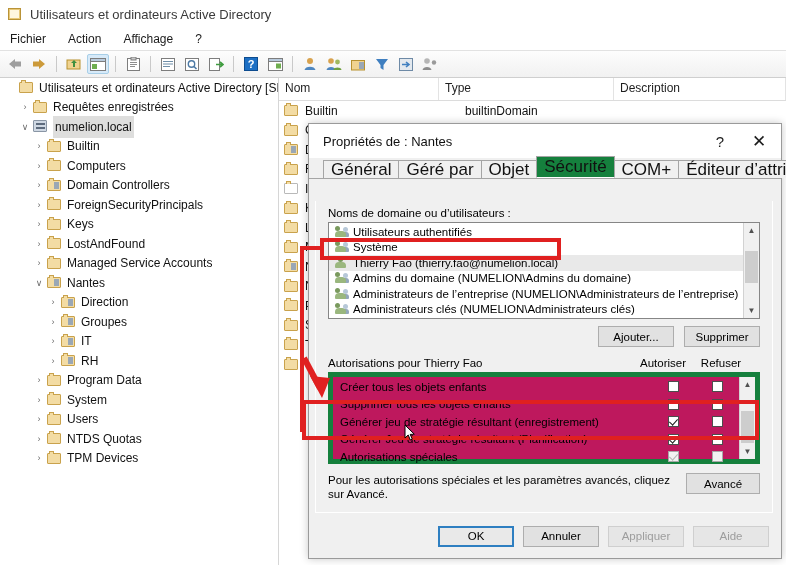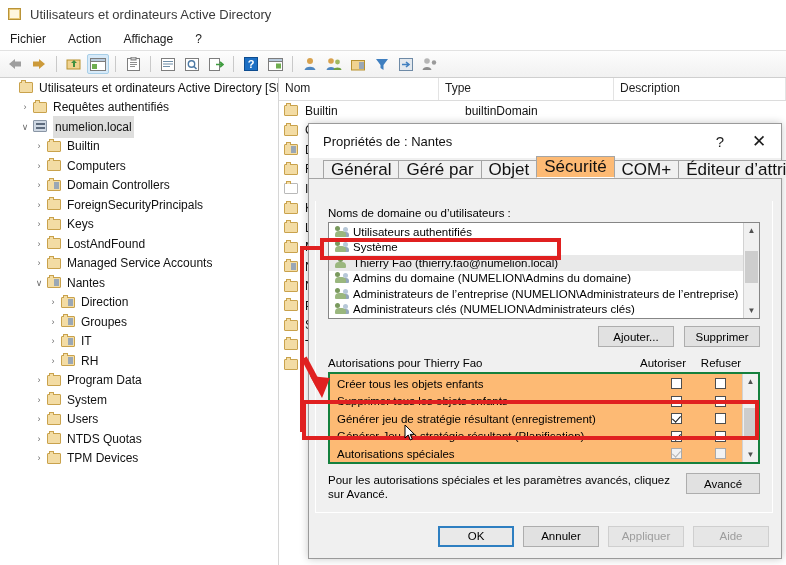--- a/index.html
+++ b/index.html
@@ -60,21 +60,21 @@
        font-size:11.5px;color:#000;}
   .dlg-title{height:34px;display:flex;align-items:center;background:#ffffff;padding:0 0 0 14px;}
   .dlg-title .t{flex:1;font-size:13px;color:#111;}
   .dlg-title .qm{width:34px;text-align:center;font-size:15px;color:#1c1c1c;}
   .dlg-title .cl{width:44px;text-align:center;font-size:17px;color:#1c1c1c;}
 
   .tabstrip{display:flex;align-items:flex-end;height:20px;padding-left:14px;gap:0px;
             border-bottom:1px solid #a5a5a5;background:#f0f0f0;}
   .tab{height:17px;line-height:17px;padding:0 7px;background:#f0f0f0;border:1px solid #a5a5a5;
        border-bottom:none;margin-right:-1px;font-size:17px;color:#111;white-space:nowrap;}
-  .tab.active{height:20px;line-height:19px;background:#fdba74;border-bottom:1px solid #ffffff;position:relative;z-index:2;}
+  .tab.active{height:20px;line-height:19px;background:#15803d;border-bottom:1px solid #ffffff;position:relative;z-index:2;}
 
   .dlg-body{position:absolute;left:6px;top:77px;width:458px;height:312px;background:#f0f0f0;
             border:1px solid #ffffff;border-top:none;box-sizing:border-box;}
   .dlg-inner{position:absolute;left:0;top:0;right:0;bottom:0;padding:0 12px;}
 
   .lab{font-size:11.5px;color:#000;}
 
   .listbox{border:1px solid #868686;background:#fff;position:relative;box-sizing:border-box;}
   .lb-item{height:15.5px;display:flex;align-items:center;padding-left:5px;font-size:11.5px;white-space:nowrap;overflow:hidden;}
   .lb-item.sel{background:#e9e9e9;}
@@ -90,21 +90,21 @@
   .sb .arw.bot{position:absolute;bottom:0;left:0;right:0;}
   .sb .thumb{position:absolute;left:1px;right:1px;background:#cdcdcd;}
 
   .btn{height:21px;min-width:76px;background:#e1e1e1;border:1px solid #adadad;
        font-size:11.5px;color:#000;display:inline-flex;align-items:center;justify-content:center;
        font-family:"Liberation Sans",sans-serif;box-sizing:border-box;}
   .btn.dis{color:#9d9d9d;background:#e6e6e6;border-color:#cfcfcf;}
   .btn.def{border:2px solid #2e7fc1;background:#e9e9e9;}
 
   .permhdr{display:flex;font-size:11.5px;}
-  .permbox{border:2px solid #15803d;background:#fdba74;position:relative;box-sizing:border-box;}
+  .permbox{border:5px solid #15803d;background:#be185d;position:relative;box-sizing:border-box;}
   .prow{height:17.5px;display:flex;align-items:center;font-size:11.5px;white-space:nowrap;}
   .prow .pname{flex:1;padding-left:7px;overflow:hidden;}
   .ckcell{width:44px;flex:0 0 44px;display:flex;justify-content:center;align-items:center;}
   .ck{width:11px;height:11px;border:1px solid #4d4d4d;background:#fff;position:relative;box-sizing:border-box;}
   .ck.on:after{content:"";position:absolute;left:2px;top:0px;width:4px;height:7px;
                border:solid #1b1b1b;border-width:0 1.6px 1.6px 0;transform:rotate(42deg);}
   .ck.gray{border-color:#a9a9a9;background:#f2f2f2;}
   .ck.gray.on:after{border-color:#b5b5b5;}
 
   .link{color:#0a3fa8;text-decoration:underline;font-size:11.5px;}
@@ -256,21 +256,21 @@
             <span class="ic">
               <span class="folder"></span>
             </span>
             <span class="lbl">Utilisateurs et ordinateurs Active Directory [SRV-A</span>
           </div>
           <div class="tnode" style="padding-left: 18px;">
             <span class="chev">›</span>
             <span class="ic">
               <span class="folder"></span>
             </span>
-            <span class="lbl">Requêtes authentifiés</span>
+            <span class="lbl">Requêtes enregistrées</span>
           </div>
           <div class="tnode sel" style="padding-left: 18px;">
             <span class="chev">∨</span>
             <span class="ic">
               <span class="dcicon"></span>
             </span>
             <span class="lbl">numelion.local</span>
           </div>
           <div class="tnode" style="padding-left: 32px;">
             <span class="chev">›</span>

